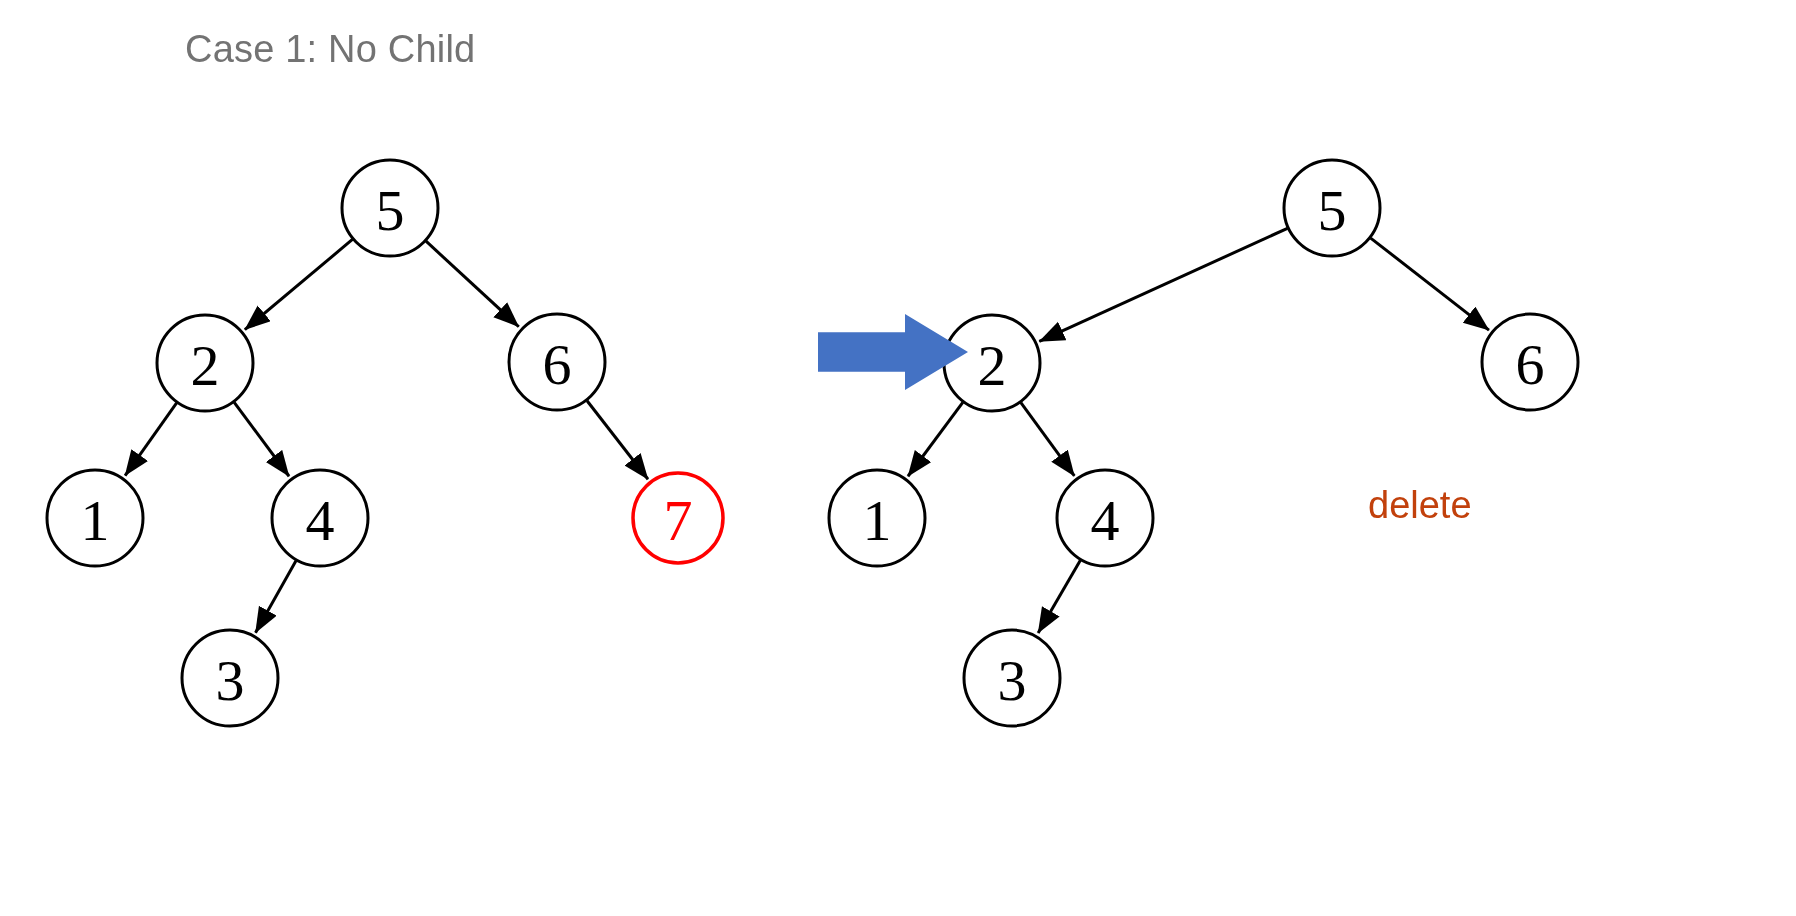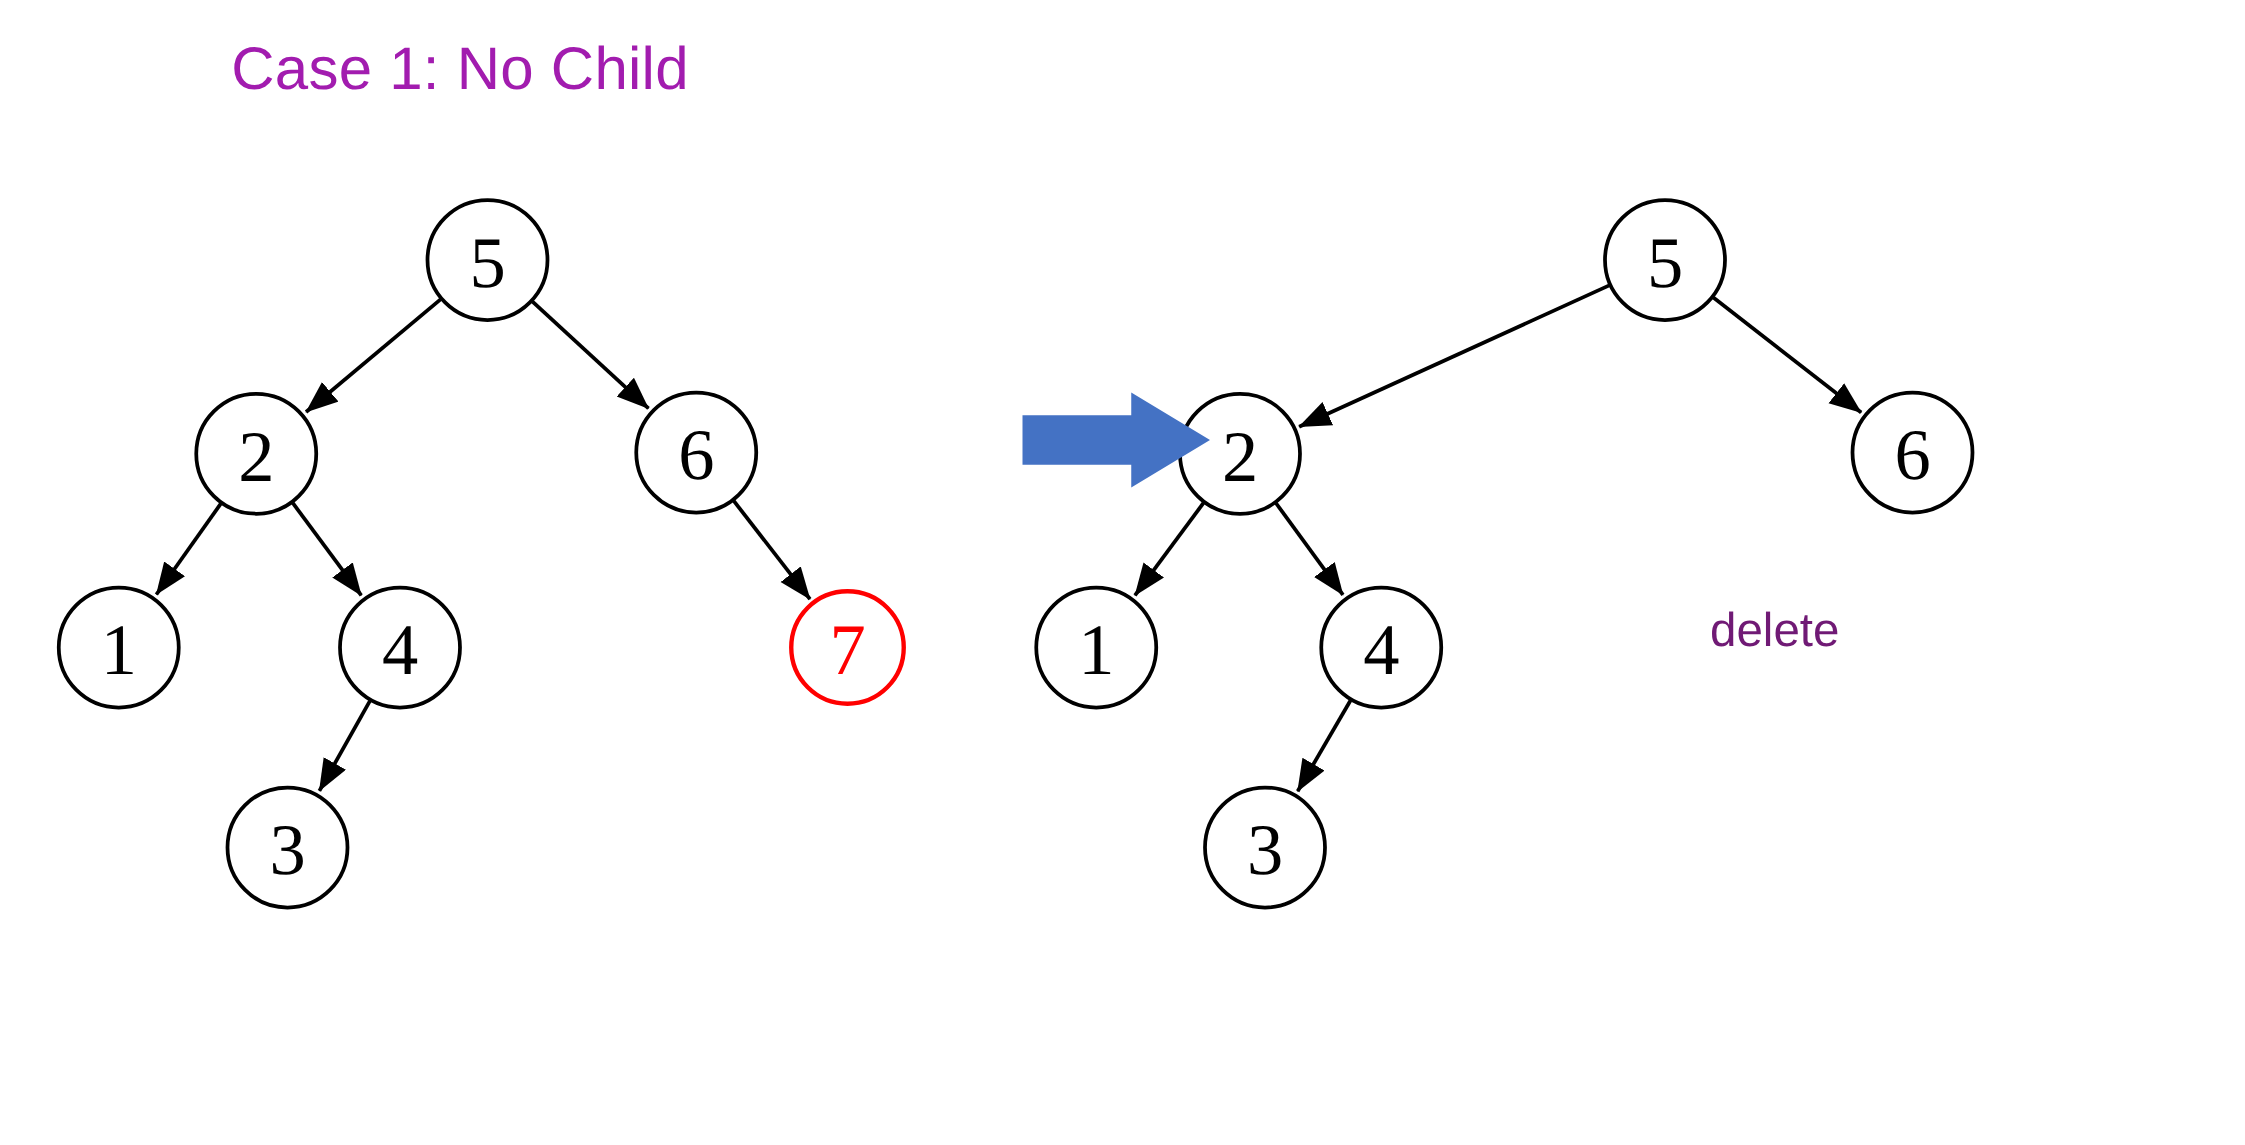--- a/index.html
+++ b/index.html
@@ -19,32 +19,32 @@
     left: 0;
     top: 0;
     width: 1796px;
     height: 916px;
   }
   .title {
     position: absolute;
     left: 185px;
     top: 28px;
     font-family: "Liberation Sans", sans-serif;
-    font-size: 48px;
-    color: #a21caf;
+    font-size: 38px;
+    color: #737373;
     white-space: nowrap;
     letter-spacing: 0.2px;
   }
   .delete-label {
     position: absolute;
     left: 1368px;
     top: 484px;
     font-family: "Liberation Sans", sans-serif;
     font-size: 38px;
-    color: #701a75;
+    color: #c2410c;
     white-space: nowrap;
   }
   svg.canvas {
     position: absolute;
     left: 0;
     top: 0;
     width: 1796px;
     height: 916px;
   }
   .node-circle {

